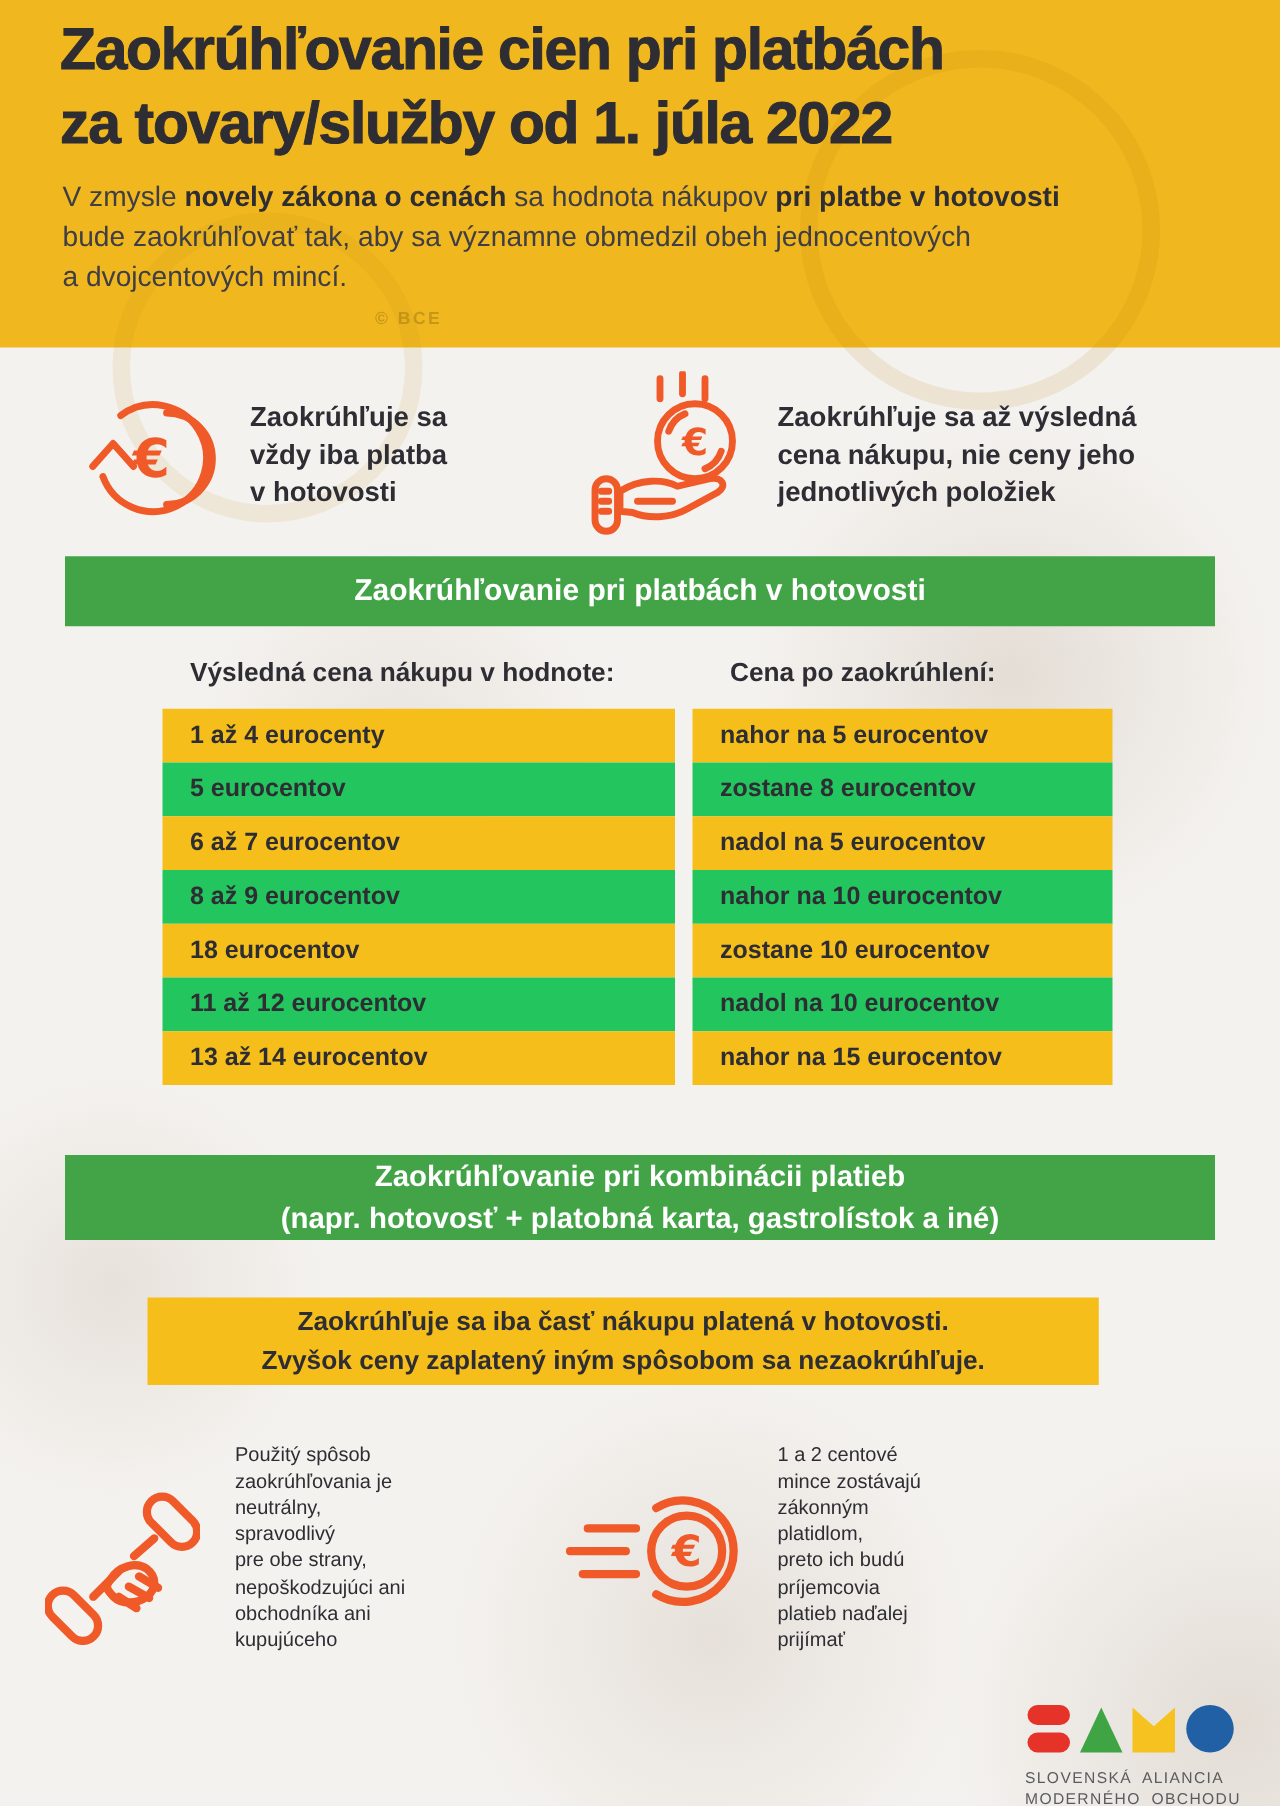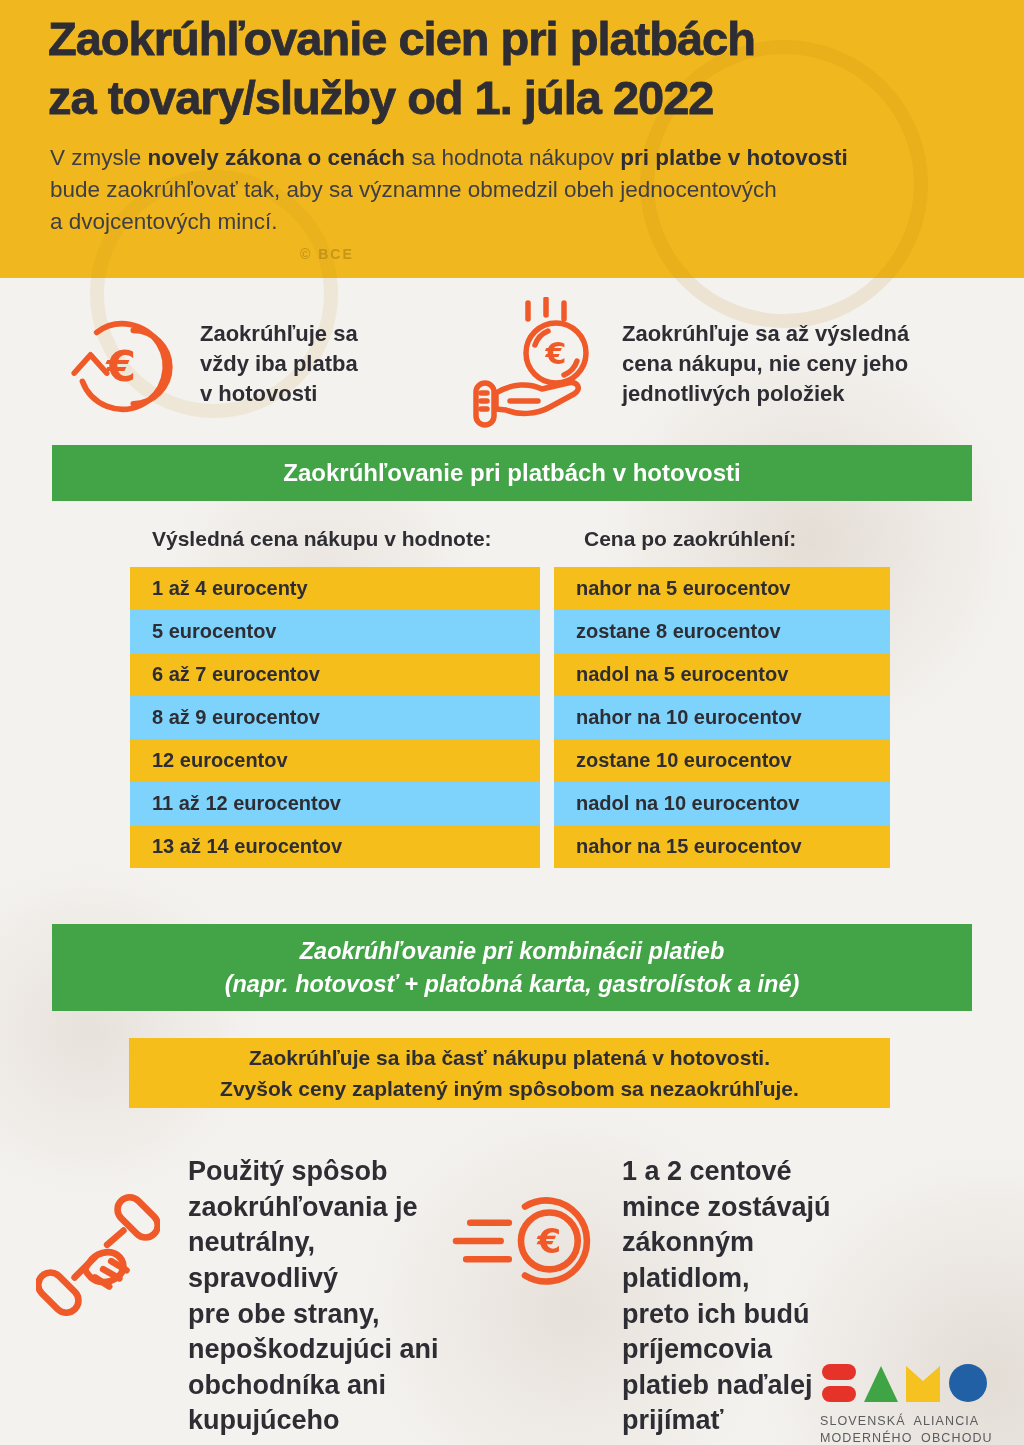--- a/index.html
+++ b/index.html
@@ -29,41 +29,41 @@
   svg .stroke-thick{fill:none; stroke:var(--orange,#F05A28); stroke-width:6.5; stroke-linecap:round; stroke-linejoin:round;}
   svg text{fill:var(--orange,#F05A28); font-family:"DejaVu Sans",sans-serif; font-weight:bold; text-anchor:middle;}
 
   
   .banner{
     position:absolute; left:52px; width:920px; background:var(--green,#43A447);
     color:#fff; font-weight:700; display:flex; align-items:center; justify-content:center;
     text-align:center; white-space:pre-line;
   }
   .banner1{top:445px; height:56px; font-size:24px;}
-  .banner2{top:924px; height:87px; font-size:23.5px; line-height:1.4;font-style:italic;}
+  .banner2{top:924px; height:68px; font-size:23.5px; line-height:1.4;}
 
   
   .colhead{position:absolute; top:527px; font-size:21px; font-weight:700; color:var(--ink,#2E2D33);}
   .colhead.c1{left:152px;} .colhead.c2{left:584px;text-align:center;}
   .table{position:absolute; left:130px; top:567px; width:760px;}
   .trow{display:flex; height:43px;}
-  .cell{line-height:43px; font-size:20px; font-weight:700; color:var(--ink,#2E2D33); background:#7dd3fc; padding-left:22px; box-sizing:border-box;}
+  .cell{line-height:43px; font-size:20px; font-weight:700; color:var(--ink,#2E2D33); background:#22c55e; padding-left:22px; box-sizing:border-box;}
   .cell.l{width:410px; margin-right:14px;}
   .cell.r{width:336px;}
   .trow.hl .cell{background:var(--row_yellow,#F5BE1A);}
 
   
   .note{
-    position:absolute; left:129px; top:1038px; width:761px; height:70px;
+    position:absolute; left:118px; top:1038px; width:761px; height:70px;
     background:var(--row_yellow,#F5BE1A); display:flex; align-items:center; justify-content:center;
     text-align:center; white-space:pre-line; font-size:21px; font-weight:700; line-height:1.5; color:var(--ink,#2E2D33);
   }
 
   
-  .btext{position:absolute; white-space:pre-line; font-weight:700; font-size:27px; line-height:1.32; color:var(--ink,#2E2D33);}
+  .btext{position:absolute; white-space:pre-line; font-weight:400; font-size:16px; line-height:1.32; color:var(--ink,#2E2D33);}
 
   
   .logo{position:absolute; left:820px; top:1362px; width:180px;}
   .logo-text{white-space:pre-line; font-size:12.5px; line-height:1.35; letter-spacing:1.1px; word-spacing:4px; color:var(--logo_text,#5A5B5E); margin-top:3px; font-weight:400;}
 </style>
 </head>
 <body>
 
 <div class="page">
 
@@ -127,21 +127,21 @@
     </div>
     <div class="trow hl">
       <div class="cell l">6 až 7 eurocentov</div>
       <div class="cell r">nadol na 5 eurocentov</div>
     </div>
     <div class="trow">
       <div class="cell l">8 až 9 eurocentov</div>
       <div class="cell r">nahor na 10 eurocentov</div>
     </div>
     <div class="trow hl">
-      <div class="cell l">12 eurocentov</div>
+      <div class="cell l">18 eurocentov</div>
       <div class="cell r">zostane 10 eurocentov</div>
     </div>
     <div class="trow">
       <div class="cell l">11 až 12 eurocentov</div>
       <div class="cell r">nadol na 10 eurocentov</div>
     </div>
     <div class="trow hl">
       <div class="cell l">13 až 14 eurocentov</div>
       <div class="cell r">nahor na 15 eurocentov</div>
     </div>

